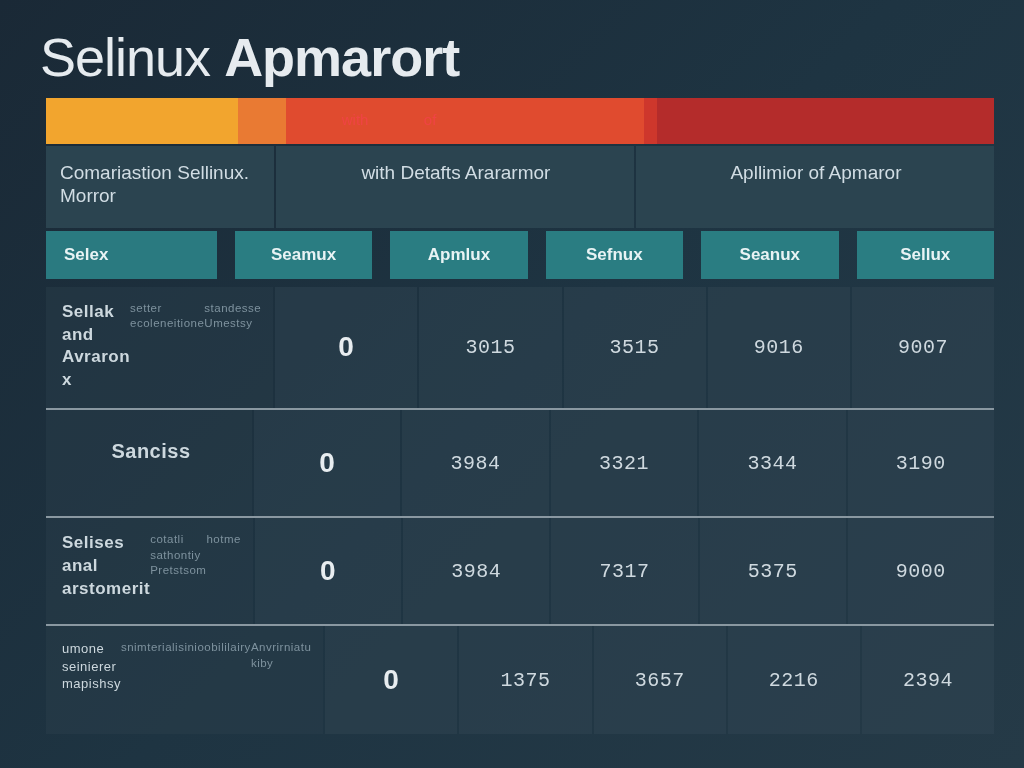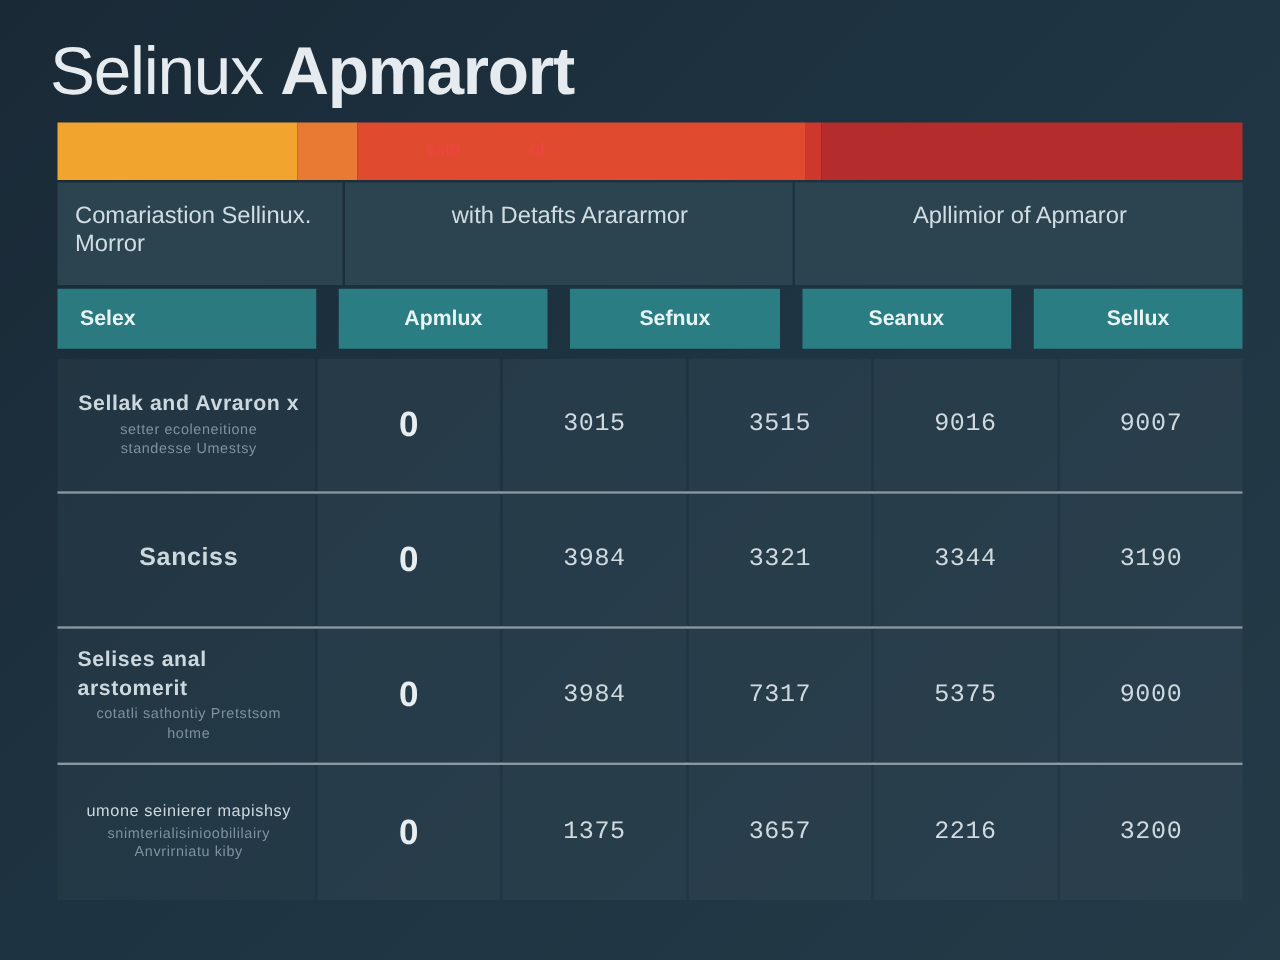--- a/index.html
+++ b/index.html
@@ -99,22 +99,22 @@
     justify-content: center;
     background: rgba(51, 72, 84, 0.45);
     font-size: 20px;
     font-weight: 500;
     color: #cfd9df;
     font-family: "Courier New", monospace;
     letter-spacing: 0.5px;
   }
   .data-row .cell-label {
     flex: 1.55;
-    flex-direction: column;
-    align-items: center;
+    flex-direction: row;
+    align-items: flex-start;
     justify-content: center;
     padding: 14px 12px 14px 16px;
     font-family: "Segoe UI", Arial, sans-serif;
     font-size: 13px;
     color: #9fb0ba;
     line-height: 1.35;
     background: rgba(46, 66, 78, 0.4);
   }
   .data-row .cell-label .l-main {
     font-size: 17px;
@@ -166,20 +166,21 @@
 </div>
 
 <div class="group-header">
   <div class="gh1">Comariastion Sellinux. Morror</div>
   <div class="gh2">with Detafts Arararmor</div>
   <div class="gh3">Apllimior of Apmaror</div>
 </div>
 
 <div class="col-header">
   <div class="ch-label">Selex</div>
+  <div class="ch">Seamux</div>
   <div class="ch">Apmlux</div>
   <div class="ch">Sefnux</div>
   <div class="ch">Seanux</div>
   <div class="ch">Sellux</div>
 </div>
 
 <div class="rows-wrap">
 
   <div class="data-row">
     <div class="cell cell-label">
@@ -221,16 +222,16 @@
   <div class="data-row">
     <div class="cell cell-label">
       <span class="l-main" style="font-size:13px;font-weight:500">umone seinierer mapishsy</span>
       <span class="l-sub">snimterialisinioobililairy</span>
       <span class="l-sub">Anvrirniatu kiby</span>
     </div>
     <div class="cell cell-num zero">0</div>
     <div class="cell cell-num">1375</div>
     <div class="cell cell-num">3657</div>
     <div class="cell cell-num">2216</div>
-    <div class="cell cell-num">3200</div>
+    <div class="cell cell-num">2394</div>
   </div>
 
 </div>
 
 </body></html>

